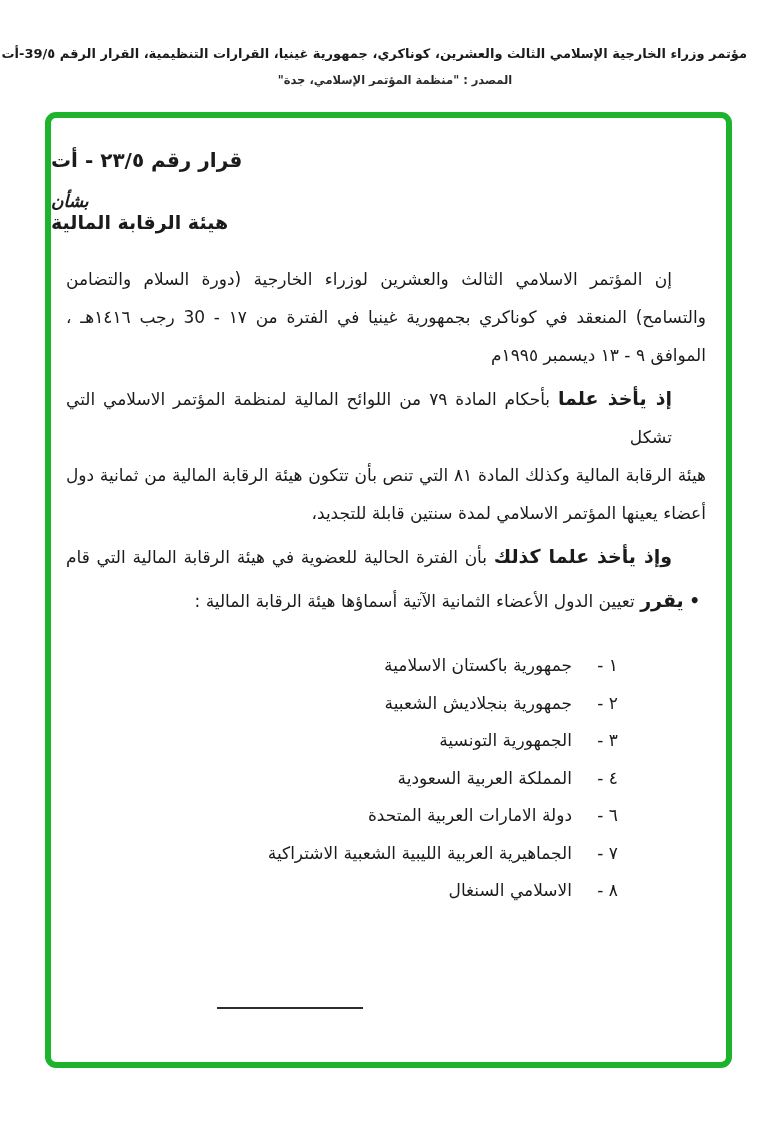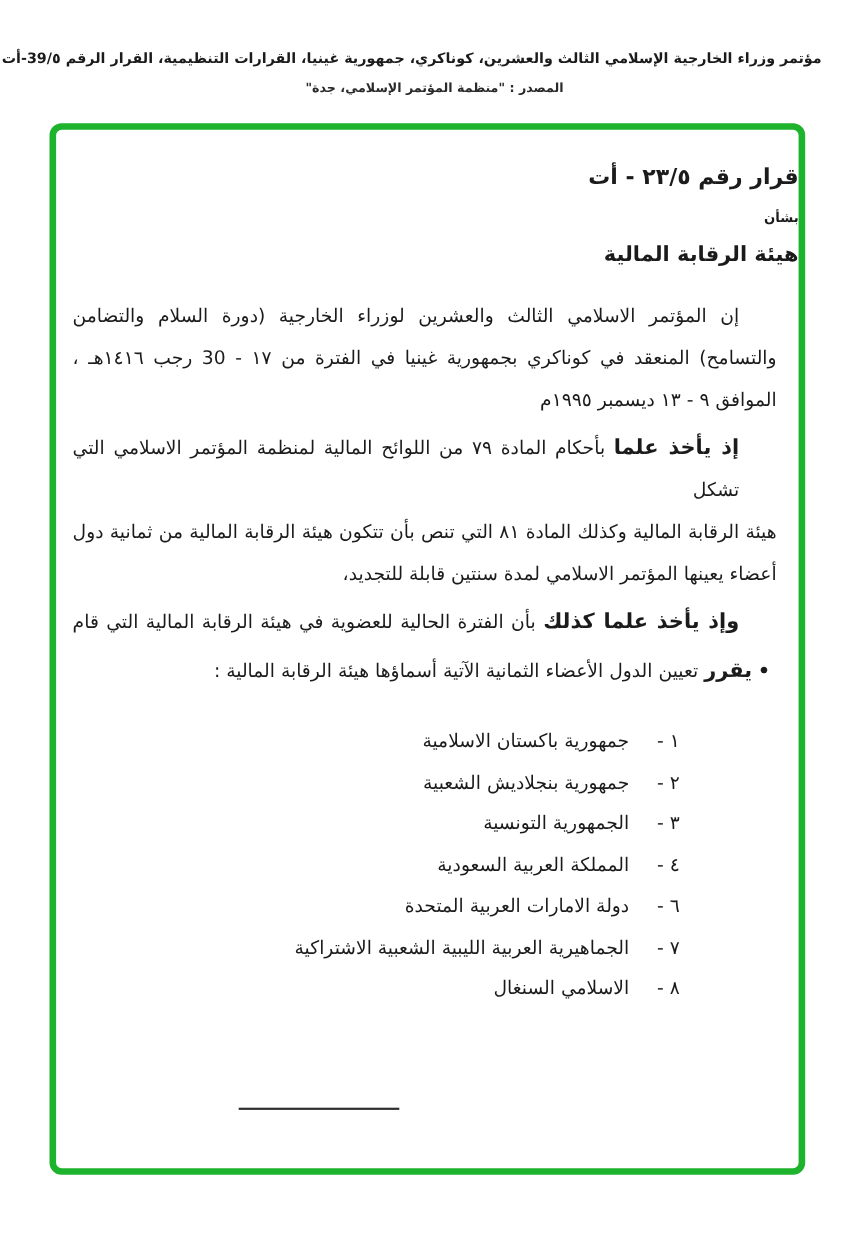--- a/index.html
+++ b/index.html
@@ -28,24 +28,24 @@
   }
   .doc-frame {
     position:absolute;
     left:45px; top:112px;
     width:687px; height:956px;
     box-sizing:border-box;
     border:6px solid #1db32c;
     border-radius:11px;
     background:#ffffff;
   }
-  .title-block { text-align:right; }
+  .title-block { text-align:left; }
   .title-line1 { margin-top:30px; font-size:20px; font-weight:bold; }
-  .title-line2 { margin-top:19px; font-size:12px; font-weight:bold; }
-  .title-line3 { margin-top:15px; font-size:19px; font-weight:bold; }
+  .title-line2 { margin-top:19px; font-size:17px; font-weight:bold;font-style:italic; }
+  .title-line3 { font-size:19px; font-weight:bold; }
   .doc-body {
     margin:27px 20px 0 15px;
     font-size:17px;
     line-height:38px;
   }
   .para { margin-top:5px; }
   .pline {
     text-align:justify;
     text-align-last:justify;
   }

